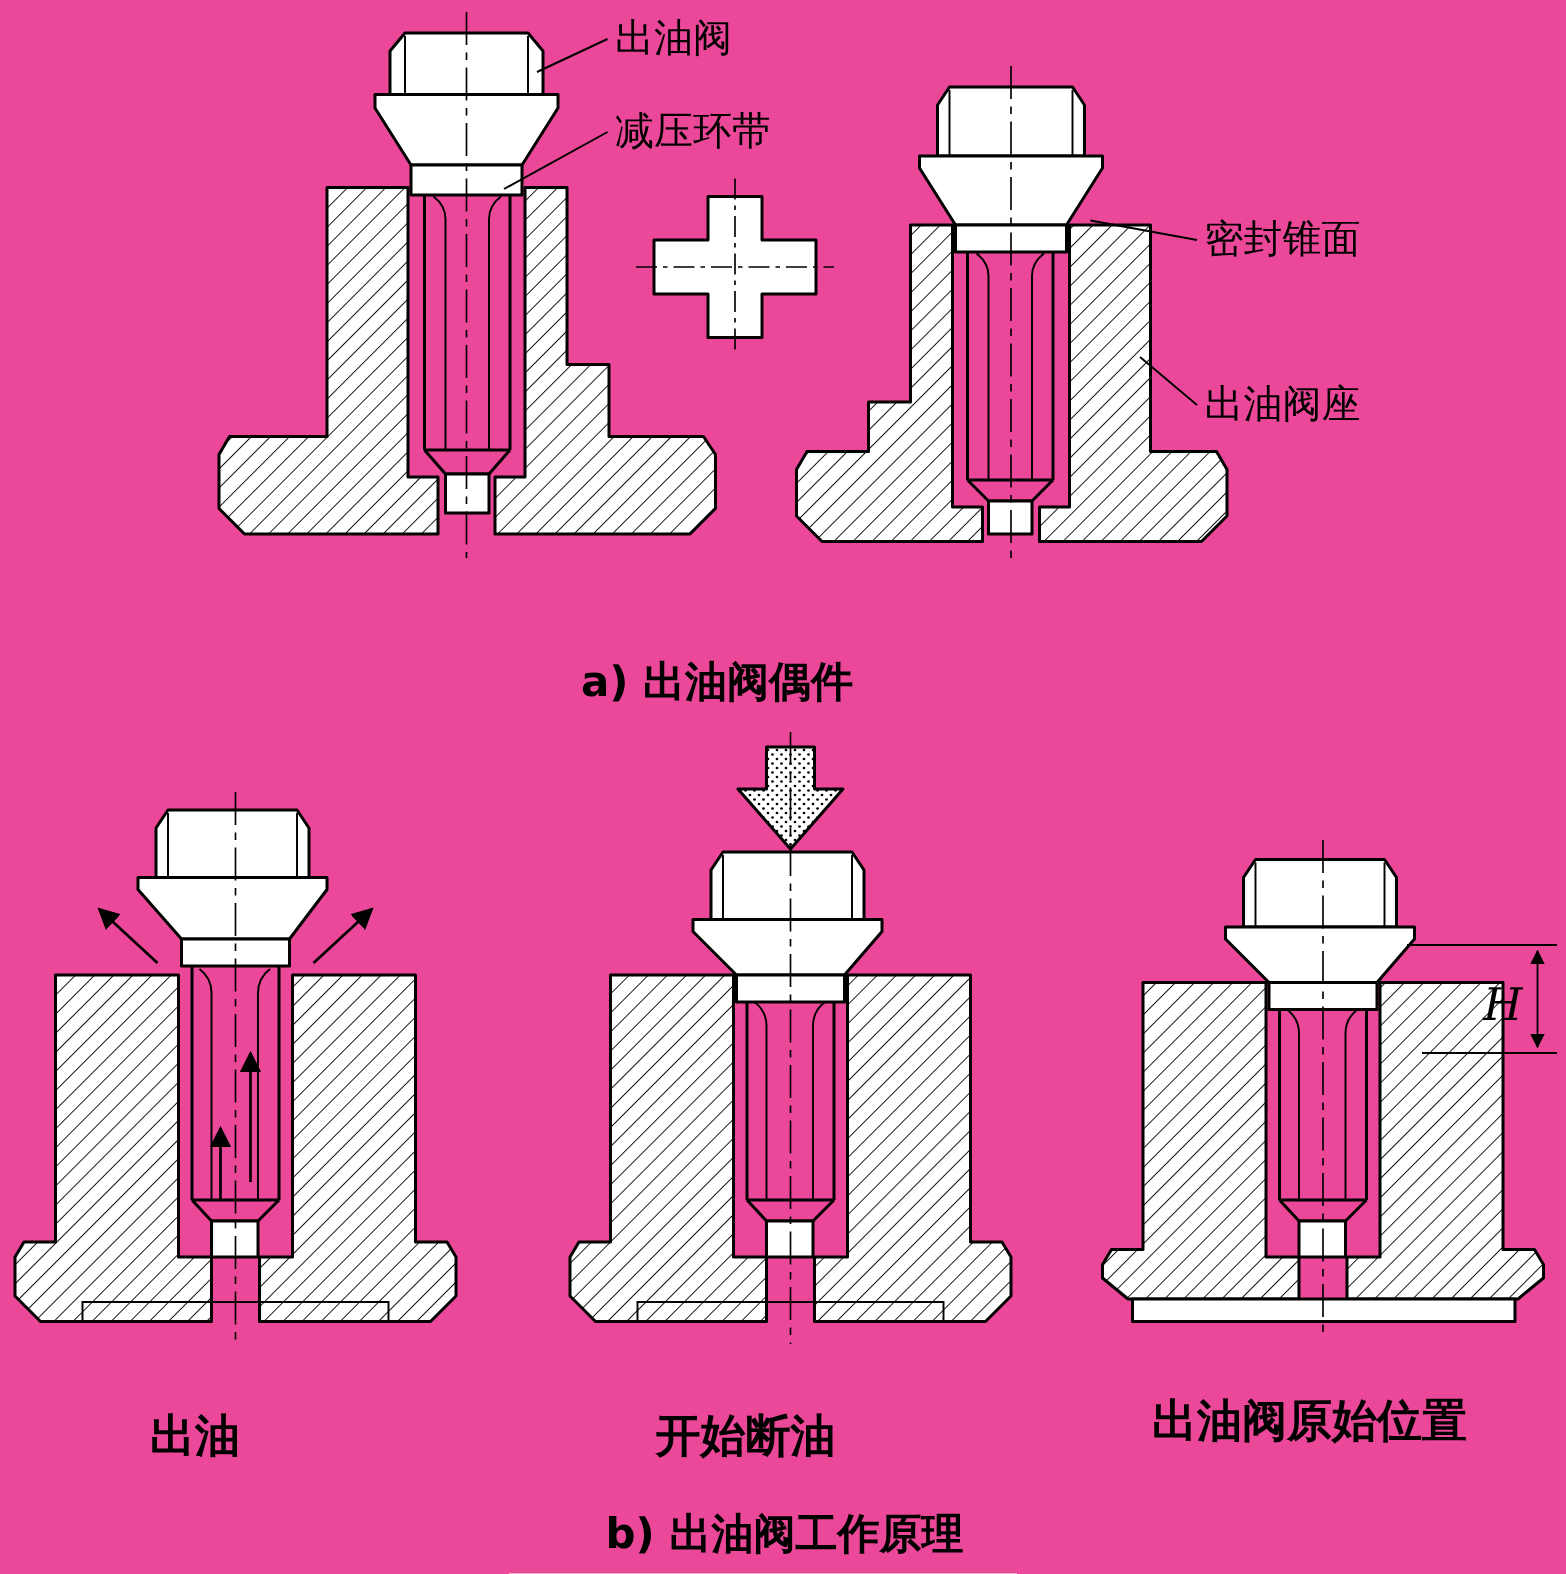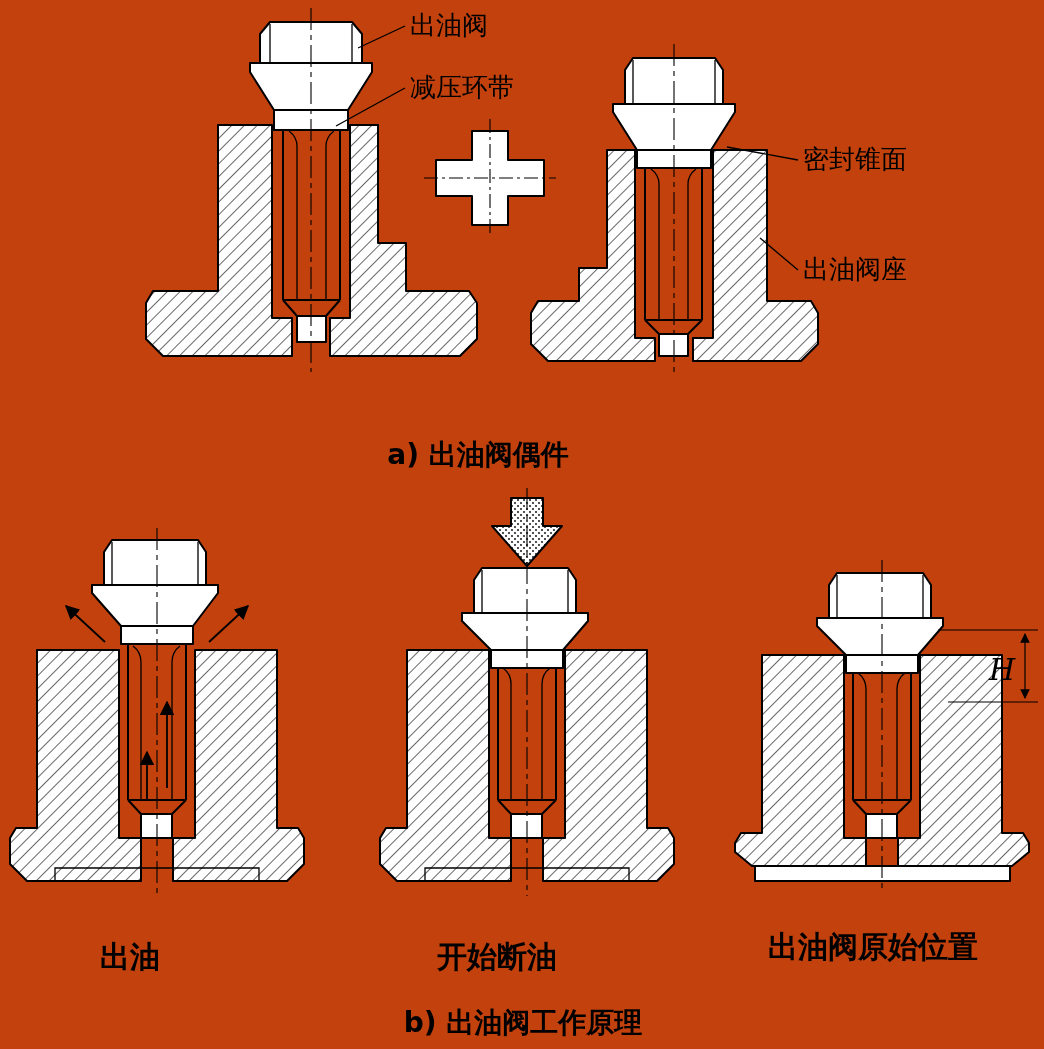--- a/index.html
+++ b/index.html
@@ -1,16 +1,16 @@
 <!DOCTYPE html>
 <html><head>
 <meta charset="utf-8">
 <style>
   html,body{margin:0;padding:0;background:#fff;}
-  .page{position:relative;width:1044px;height:1049px;background:#c2410c;overflow:hidden;}
+  .page{position:relative;width:1044px;height:1049px;background:#ec4899;overflow:hidden;}
   svg{display:block;}
   .outl{fill:#ffffff;stroke:#000;stroke-width:2;stroke-linejoin:round;}
   .hat{stroke:#000;stroke-width:2;stroke-linejoin:round;}
   .med{fill:none;stroke:#000;stroke-width:2;stroke-linejoin:round;}
   .thin{fill:none;stroke:#000;stroke-width:1.3;}
   .cl{fill:none;stroke:#000;stroke-width:1.1;stroke-dasharray:22 5 5 5;}
   .cl2{fill:none;stroke:#000;stroke-width:1.1;stroke-dasharray:14 4 3 4;}
   .arrowline{fill:none;stroke:#000;stroke-width:1.8;}
   .dim{fill:none;stroke:#000;stroke-width:1.2;}
   .callout-text{font-family:"DejaVu Sans",sans-serif;font-size:26px;fill:#000;}

